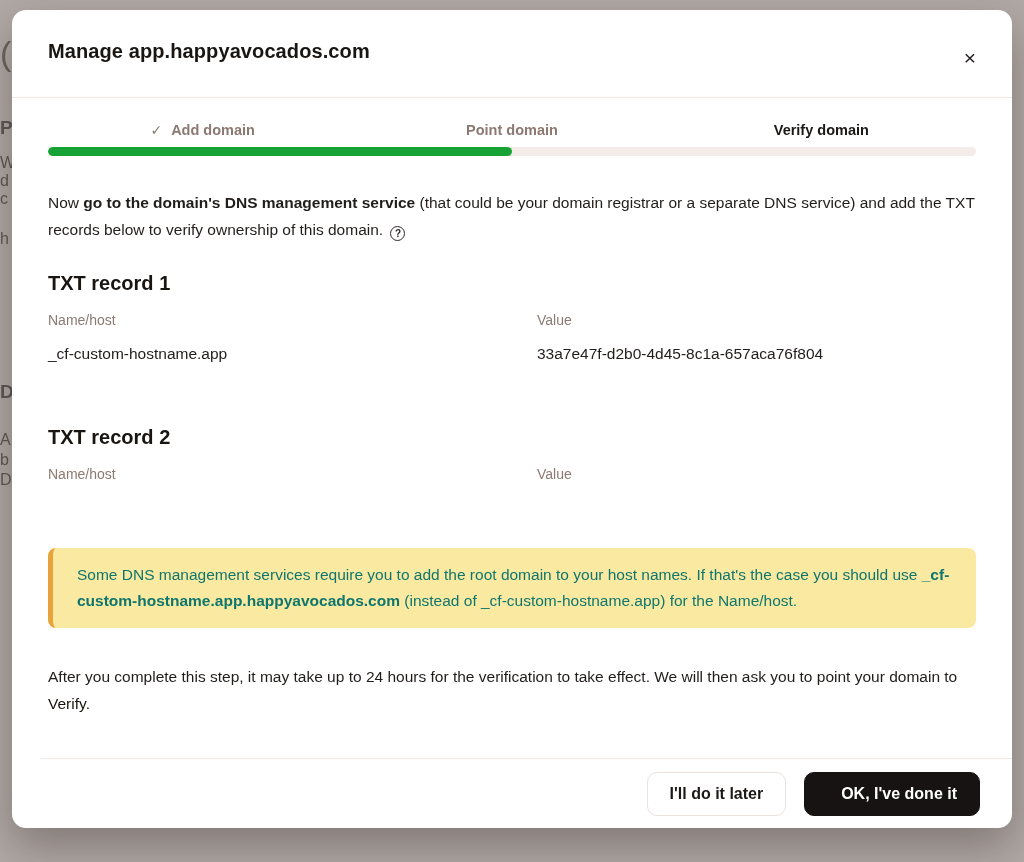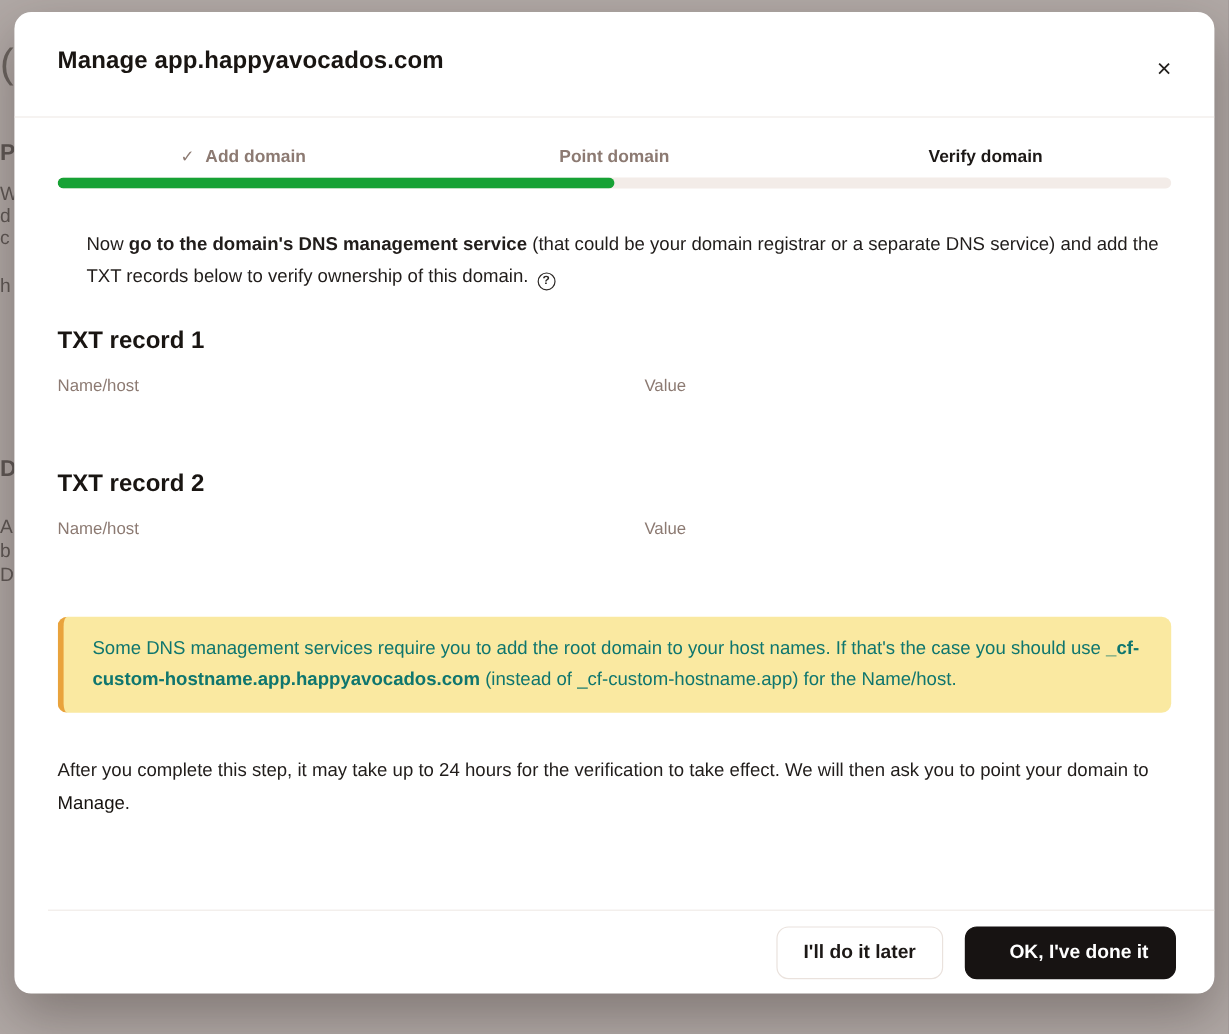--- a/index.html
+++ b/index.html
@@ -64,21 +64,21 @@
   .step.active { color: #1c1816; font-weight: 700; }
   .step .check { font-size: 14px; font-weight: 400; color: #8c7a72; }
 
   .progress-track {
     margin-top: 9px; height: 9px; border-radius: 6px;
     background: #f3ece8; overflow: hidden; position: relative;
   }
   .progress-fill { position: absolute; left: 0; top: 0; bottom: 0; width: 50%;
                    border-radius: 6px; background: #17a235; }
 
-  .intro { margin-top: 33px; font-size: 15.5px; line-height: 27px; color: #211d1b; margin-left: 24px; }
+  .intro { margin-top: 33px; font-size: 15.5px; line-height: 27px; color: #211d1b; }
   .intro b, .warn b, .outro b { font-weight: 700; }
   .help-icon {
     display: inline-flex; align-items: center; justify-content: center;
     width: 15px; height: 15px; margin-left: 3px;
     border: 1.4px solid #2c2826; border-radius: 50%;
     font-size: 10px; font-weight: 700; color: #2c2826;
     vertical-align: -2px; cursor: pointer;
   }
 
   .record { margin-top: 0; }
@@ -164,33 +164,37 @@
       </div>
 
       <div class="intro"><span>Now </span><b>go to the domain's DNS management service</b><span> (that could be your domain registrar or a separate DNS service) and add the TXT records below to verify ownership of this domain. </span><span class="help-icon">?</span></div>
 
       <div class="record rec1">
         <div class="record-title">TXT record 1</div>
         <div class="record-grid record-labels">
           <div class="cell">Name/host</div>
           <div class="cell">Value</div>
         </div>
+        <div class="record-grid record-values">
+          <div class="cell">_cf-custom-hostname.app</div>
+          <div class="cell">33a7e47f-d2b0-4d45-8c1a-657aca76f804</div>
+        </div>
       </div>
 
       <div class="record rec2">
         <div class="record-title">TXT record 2</div>
         <div class="record-grid record-labels">
           <div class="cell">Name/host</div>
           <div class="cell">Value</div>
         </div>
       </div>
 
       <div class="warn"><span>Some DNS management services require you to add the root domain to your host names. If that's the case you should use </span><b>_cf-custom-hostname.app.happyavocados.com</b><span> (instead of _cf-custom-hostname.app) for the Name/host.</span></div>
 
-      <div class="outro"><span>After you complete this step, it may take up to 24 hours for the verification to take effect. We will then ask you to point your domain to </span><span class="brand">Manage</span><span>.</span></div>
+      <div class="outro"><span>After you complete this step, it may take up to 24 hours for the verification to take effect. We will then ask you to point your domain to </span><span class="brand">Verify</span><span>.</span></div>
 
     </div>
 
     <div class="modal-footer">
       <button class="btn btn-secondary">I'll do it later</button>
       <button class="btn btn-primary">OK, I've done it</button>
     </div>
 
   </div>
 </div>

